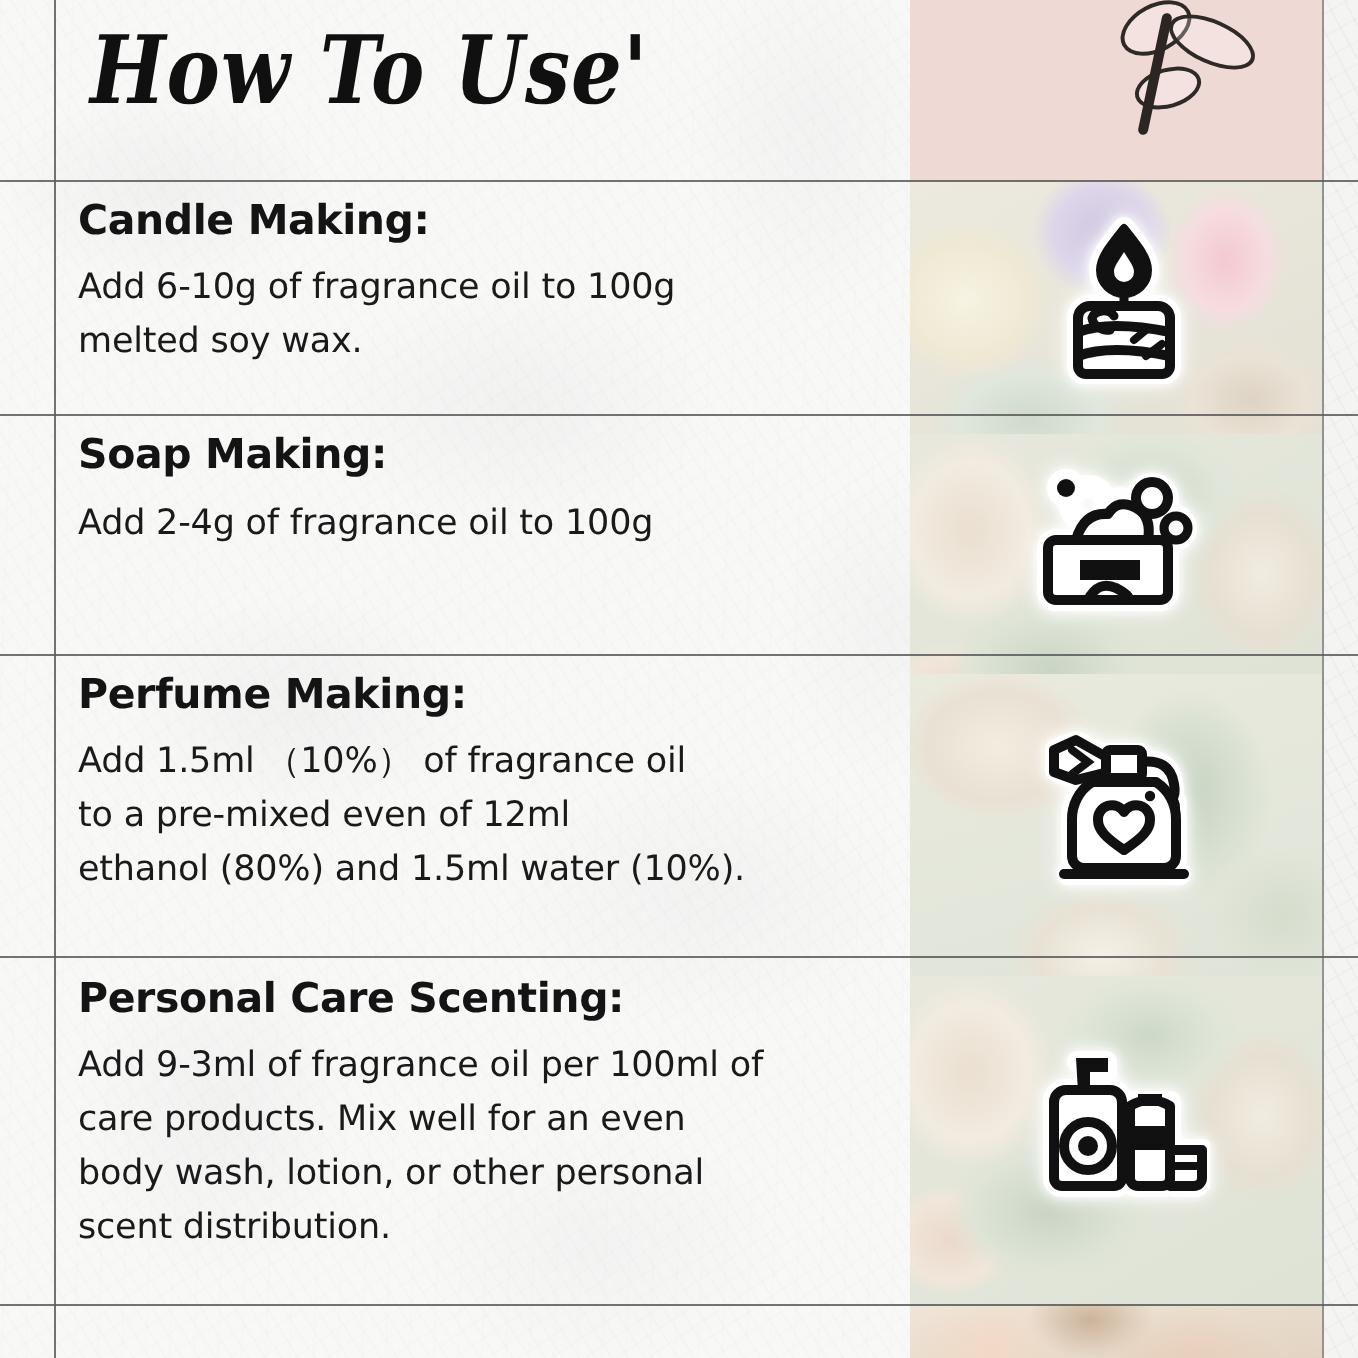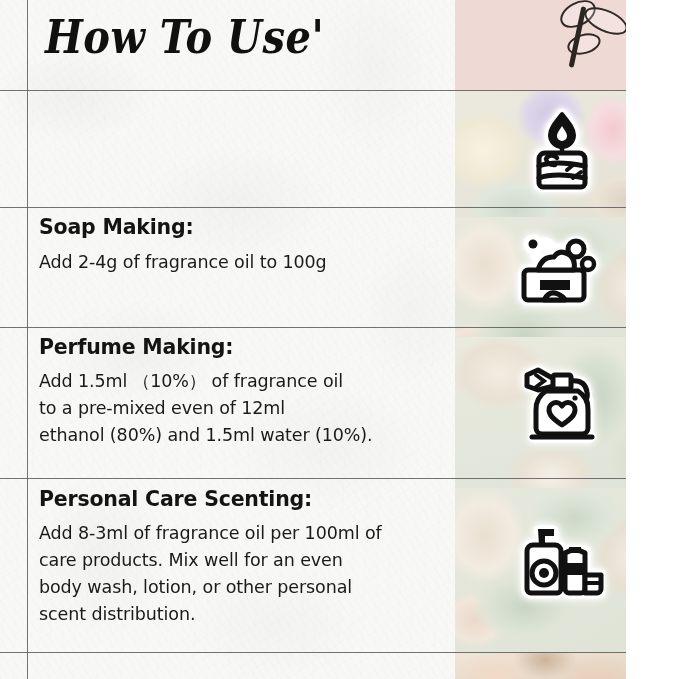--- a/index.html
+++ b/index.html
@@ -2,21 +2,21 @@
 <html><head>
 <meta charset="utf-8">
 <style>
   html, body {
     margin: 0;
     padding: 0;
     background: #ffffff;
   }
   .canvas {
     position: relative;
-    width: 626px;
+    width: 679px;
     height: 679px;
     overflow: hidden;
     background: #f9a8d4;
     font-family: "Liberation Sans", sans-serif;
   }
 
   
   .bg-wallpaper {
     position: absolute;
     inset: 0;
@@ -260,41 +260,48 @@
   <div class="h-rule" style="top:90px;"></div>
   <div class="h-rule" style="top:207px;"></div>
   <div class="h-rule" style="top:327px;"></div>
   <div class="h-rule" style="top:478px;"></div>
   <div class="h-rule" style="top:652px;"></div>
 
   <div class="header">
     <div class="title">How To Use'</div>
   </div>
 
+  <div class="section" id="sec-candle">
+    <p class="sec-head">Candle Making:</p>
+    <div class="sec-body">
+      <div>Add 6-10g of fragrance oil to 100g</div>
+      <div>melted soy wax.</div>
+    </div>
+  </div>
 
   <div class="section" id="sec-soap">
     <p class="sec-head">Soap Making:</p>
     <div class="sec-body">
       <div>Add 2-4g of fragrance oil to 100g</div>
     </div>
   </div>
 
   <div class="section" id="sec-perfume">
     <p class="sec-head">Perfume Making:</p>
     <div class="sec-body">
       <div>Add 1.5ml （10%） of fragrance oil</div>
       <div>to a pre-mixed even of 12ml</div>
       <div>ethanol (80%) and 1.5ml water (10%).</div>
     </div>
   </div>
 
   <div class="section" id="sec-care">
     <p class="sec-head">Personal Care Scenting:</p>
     <div class="sec-body">
-      <div>Add 8-3ml of fragrance oil per 100ml of</div>
+      <div>Add 9-3ml of fragrance oil per 100ml of</div>
       <div>care products. Mix well for an even</div>
       <div>body wash, lotion, or other personal</div>
       <div>scent distribution.</div>
     </div>
   </div>
 
   <div class="icon-wrap" id="icon-candle">
     <svg width="78" height="84" viewBox="0 0 78 84" fill="none">
       <g stroke="#ffffff" stroke-width="11" stroke-linejoin="round" stroke-linecap="round" fill="none">
         <path d="M39 6 C31 16 27 21 27 27 a12 12 0 0 0 24 0 C51 21 47 16 39 6 Z"></path>

